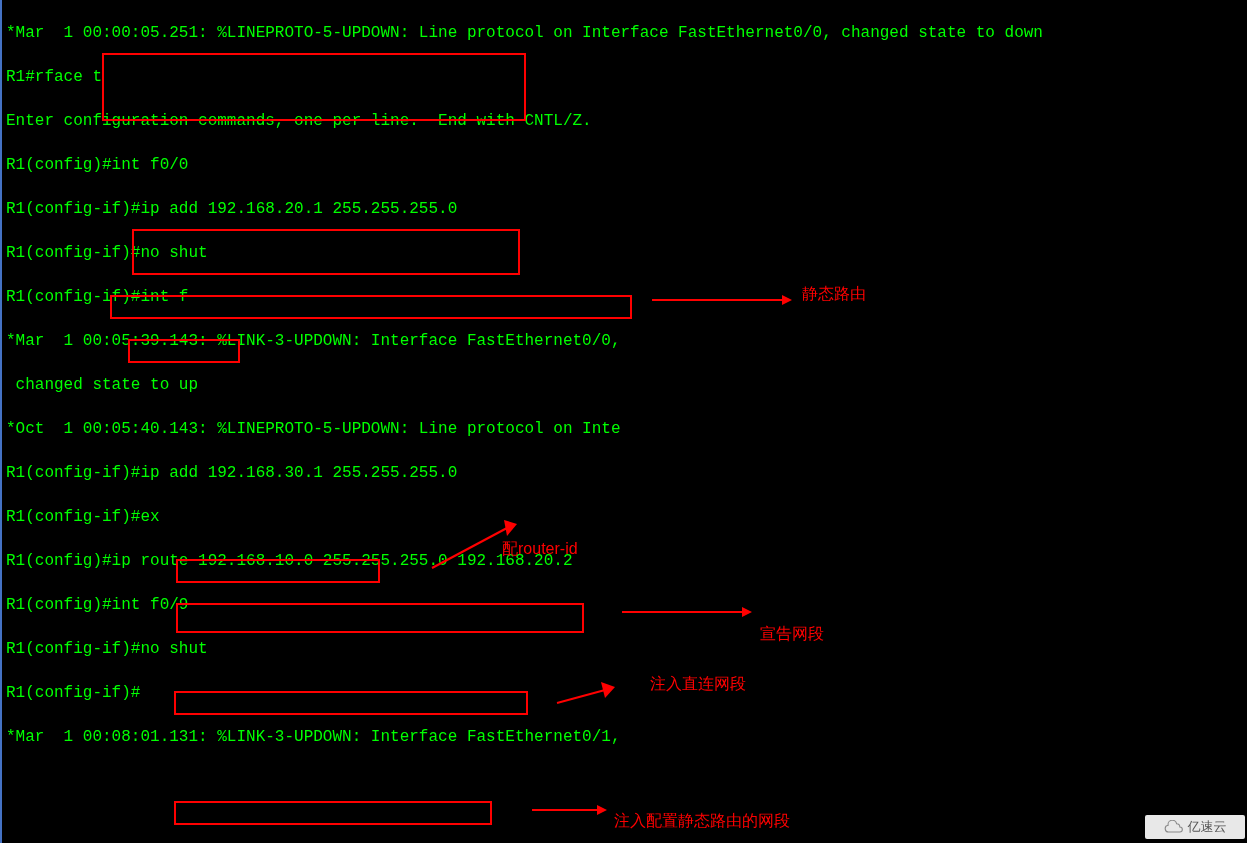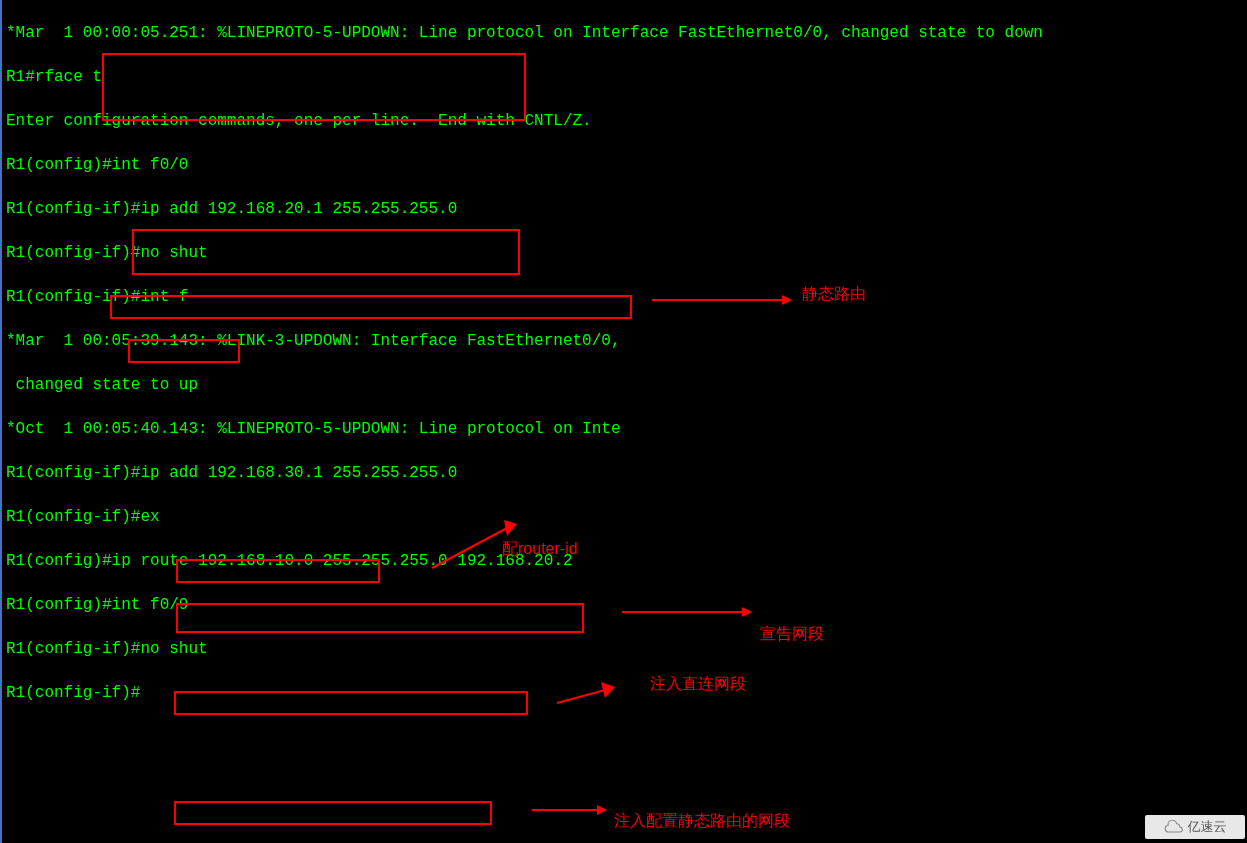--- a/index.html
+++ b/index.html
@@ -77,20 +77,21 @@
 <span class="line">R1(config-if)#int f</span>
 <span class="line">*Mar  1 00:05:39.143: %LINK-3-UPDOWN: Interface FastEthernet0/0,</span>
 <span class="line"> changed state to up</span>
 <span class="line">*Oct  1 00:05:40.143: %LINEPROTO-5-UPDOWN: Line protocol on Inte</span>
 <span class="line">R1(config-if)#ip add 192.168.30.1 255.255.255.0</span>
 <span class="line">R1(config-if)#ex</span>
 <span class="line">R1(config)#ip route 192.168.10.0 255.255.255.0 192.168.20.2</span>
 <span class="line">R1(config)#int f0/9</span>
 <span class="line">R1(config-if)#no shut</span>
 <span class="line">R1(config-if)#</span>
+<span class="line">*Mar  1 00:08:01.131: %LINK-3-UPDOWN: Interface FastEthernet0/1,</span>
 
 
 
 
 
 
 
 
 
 

